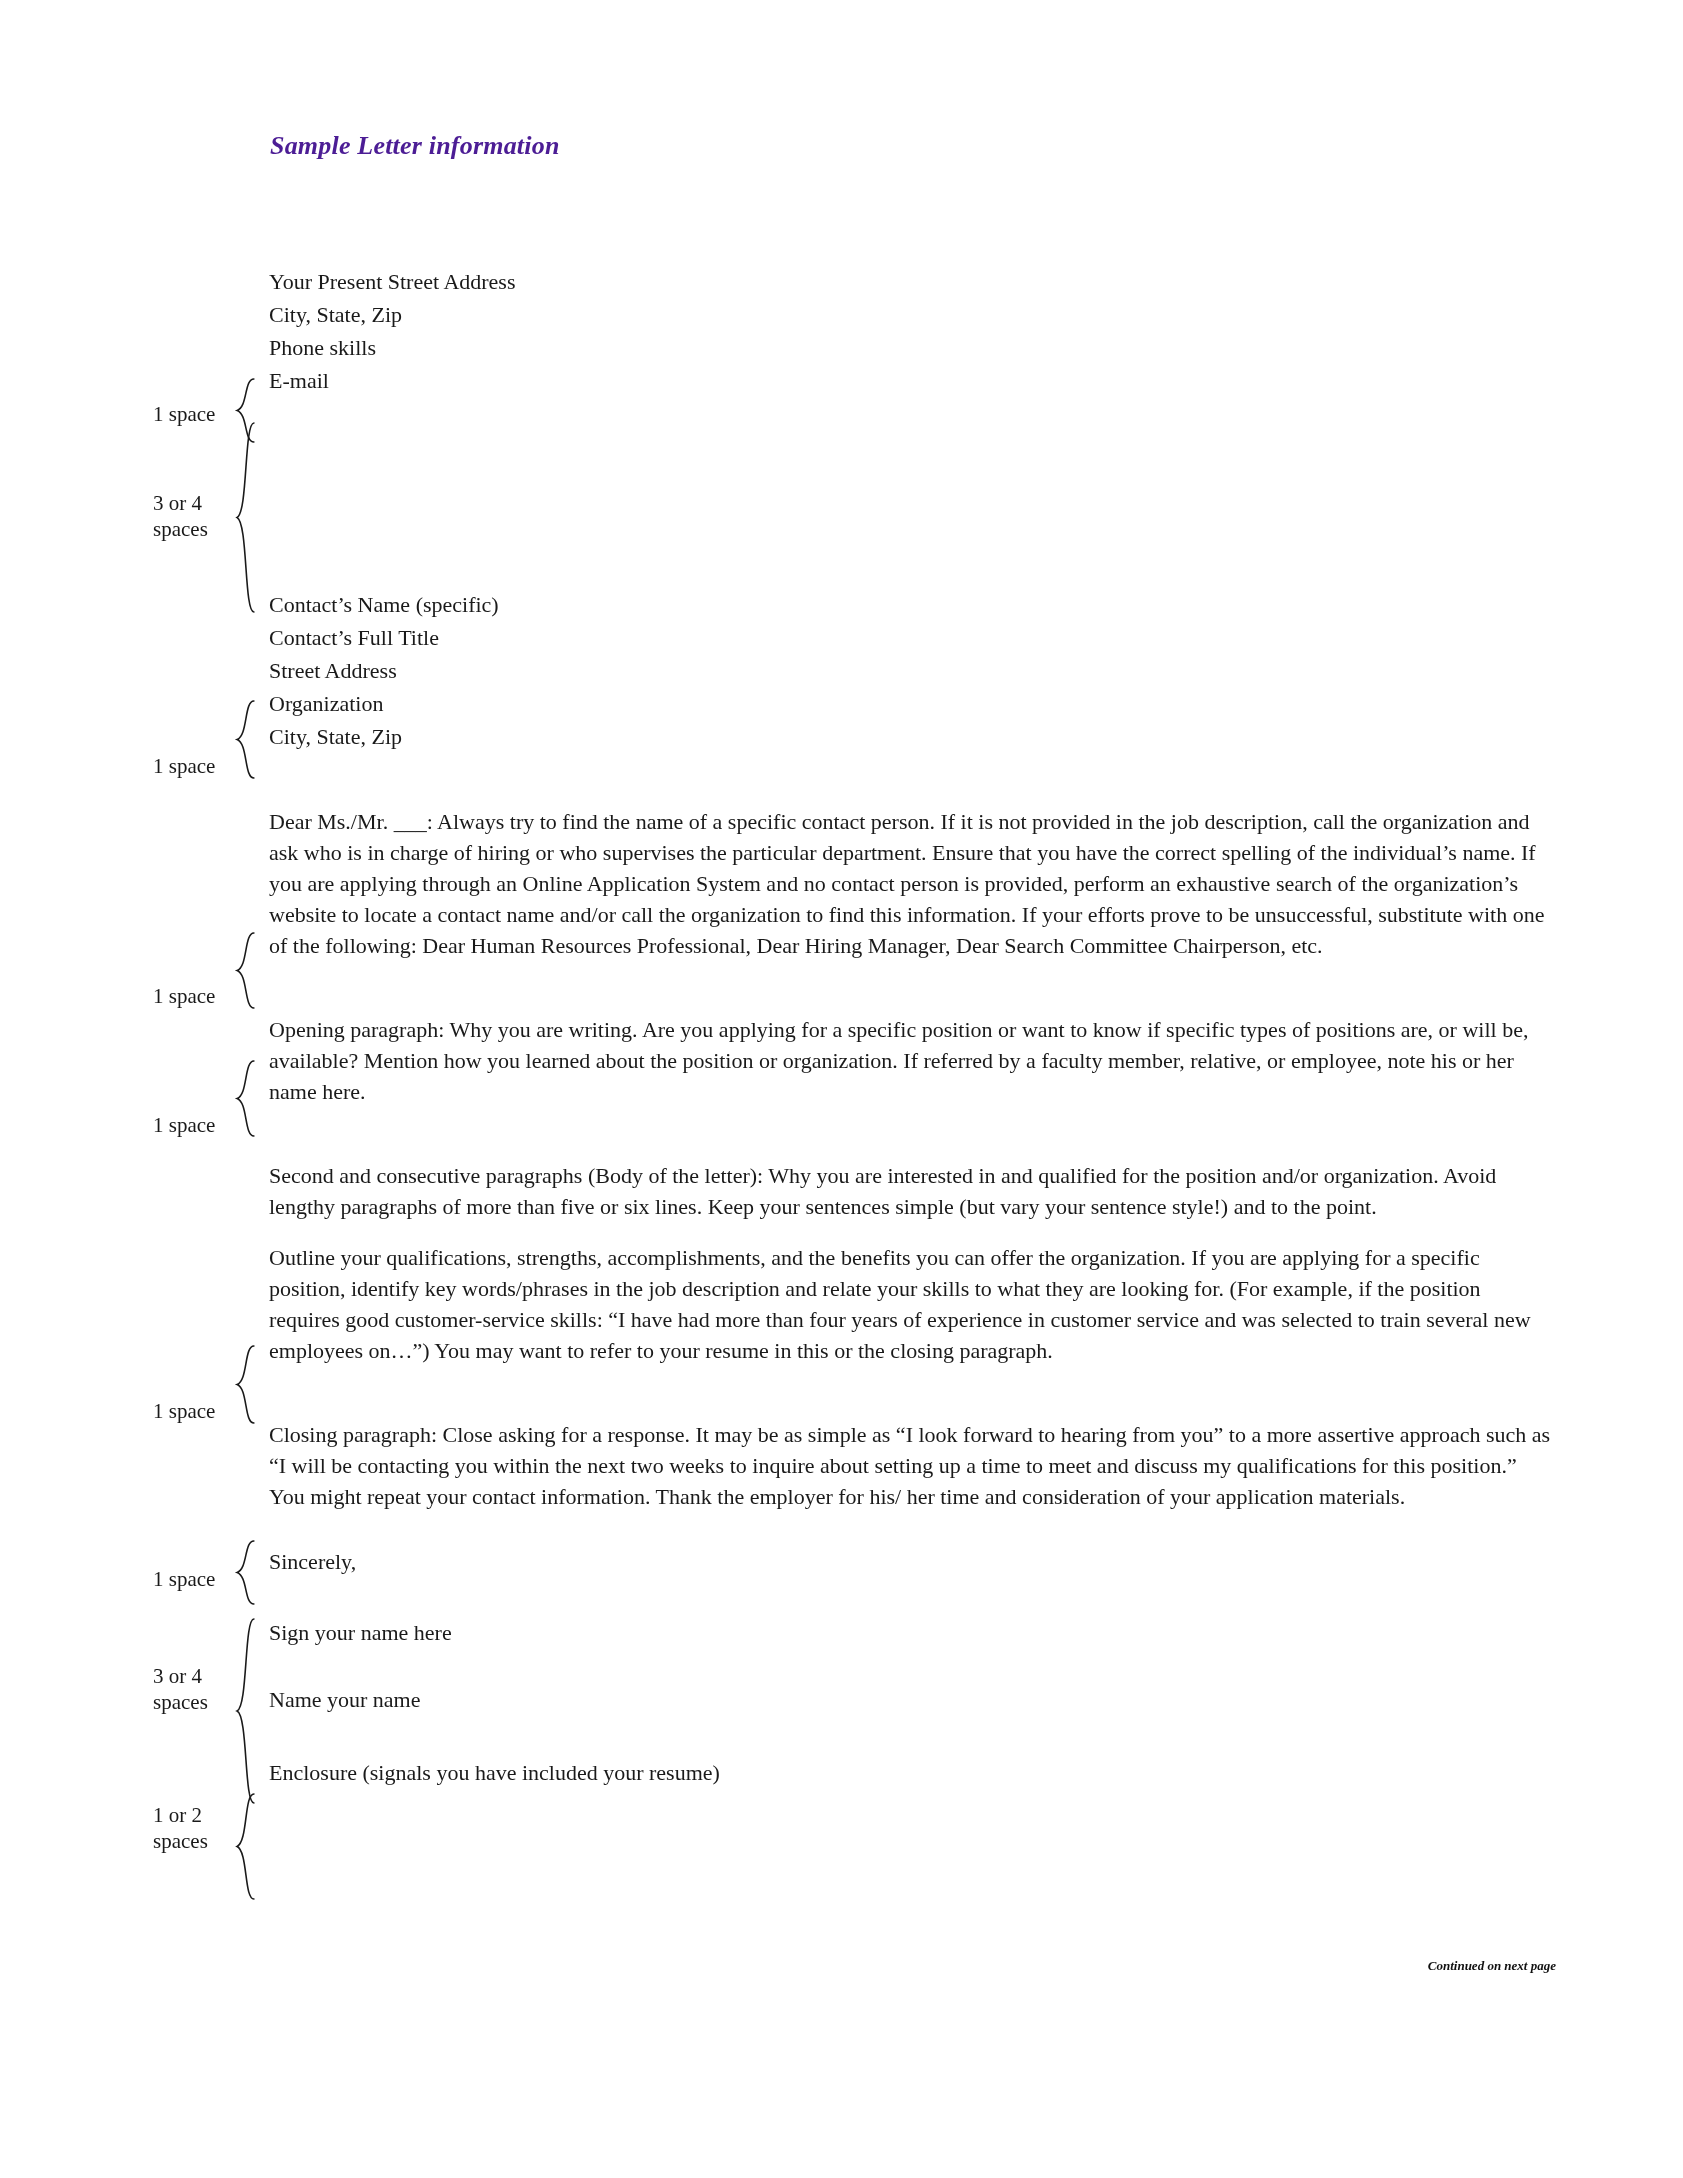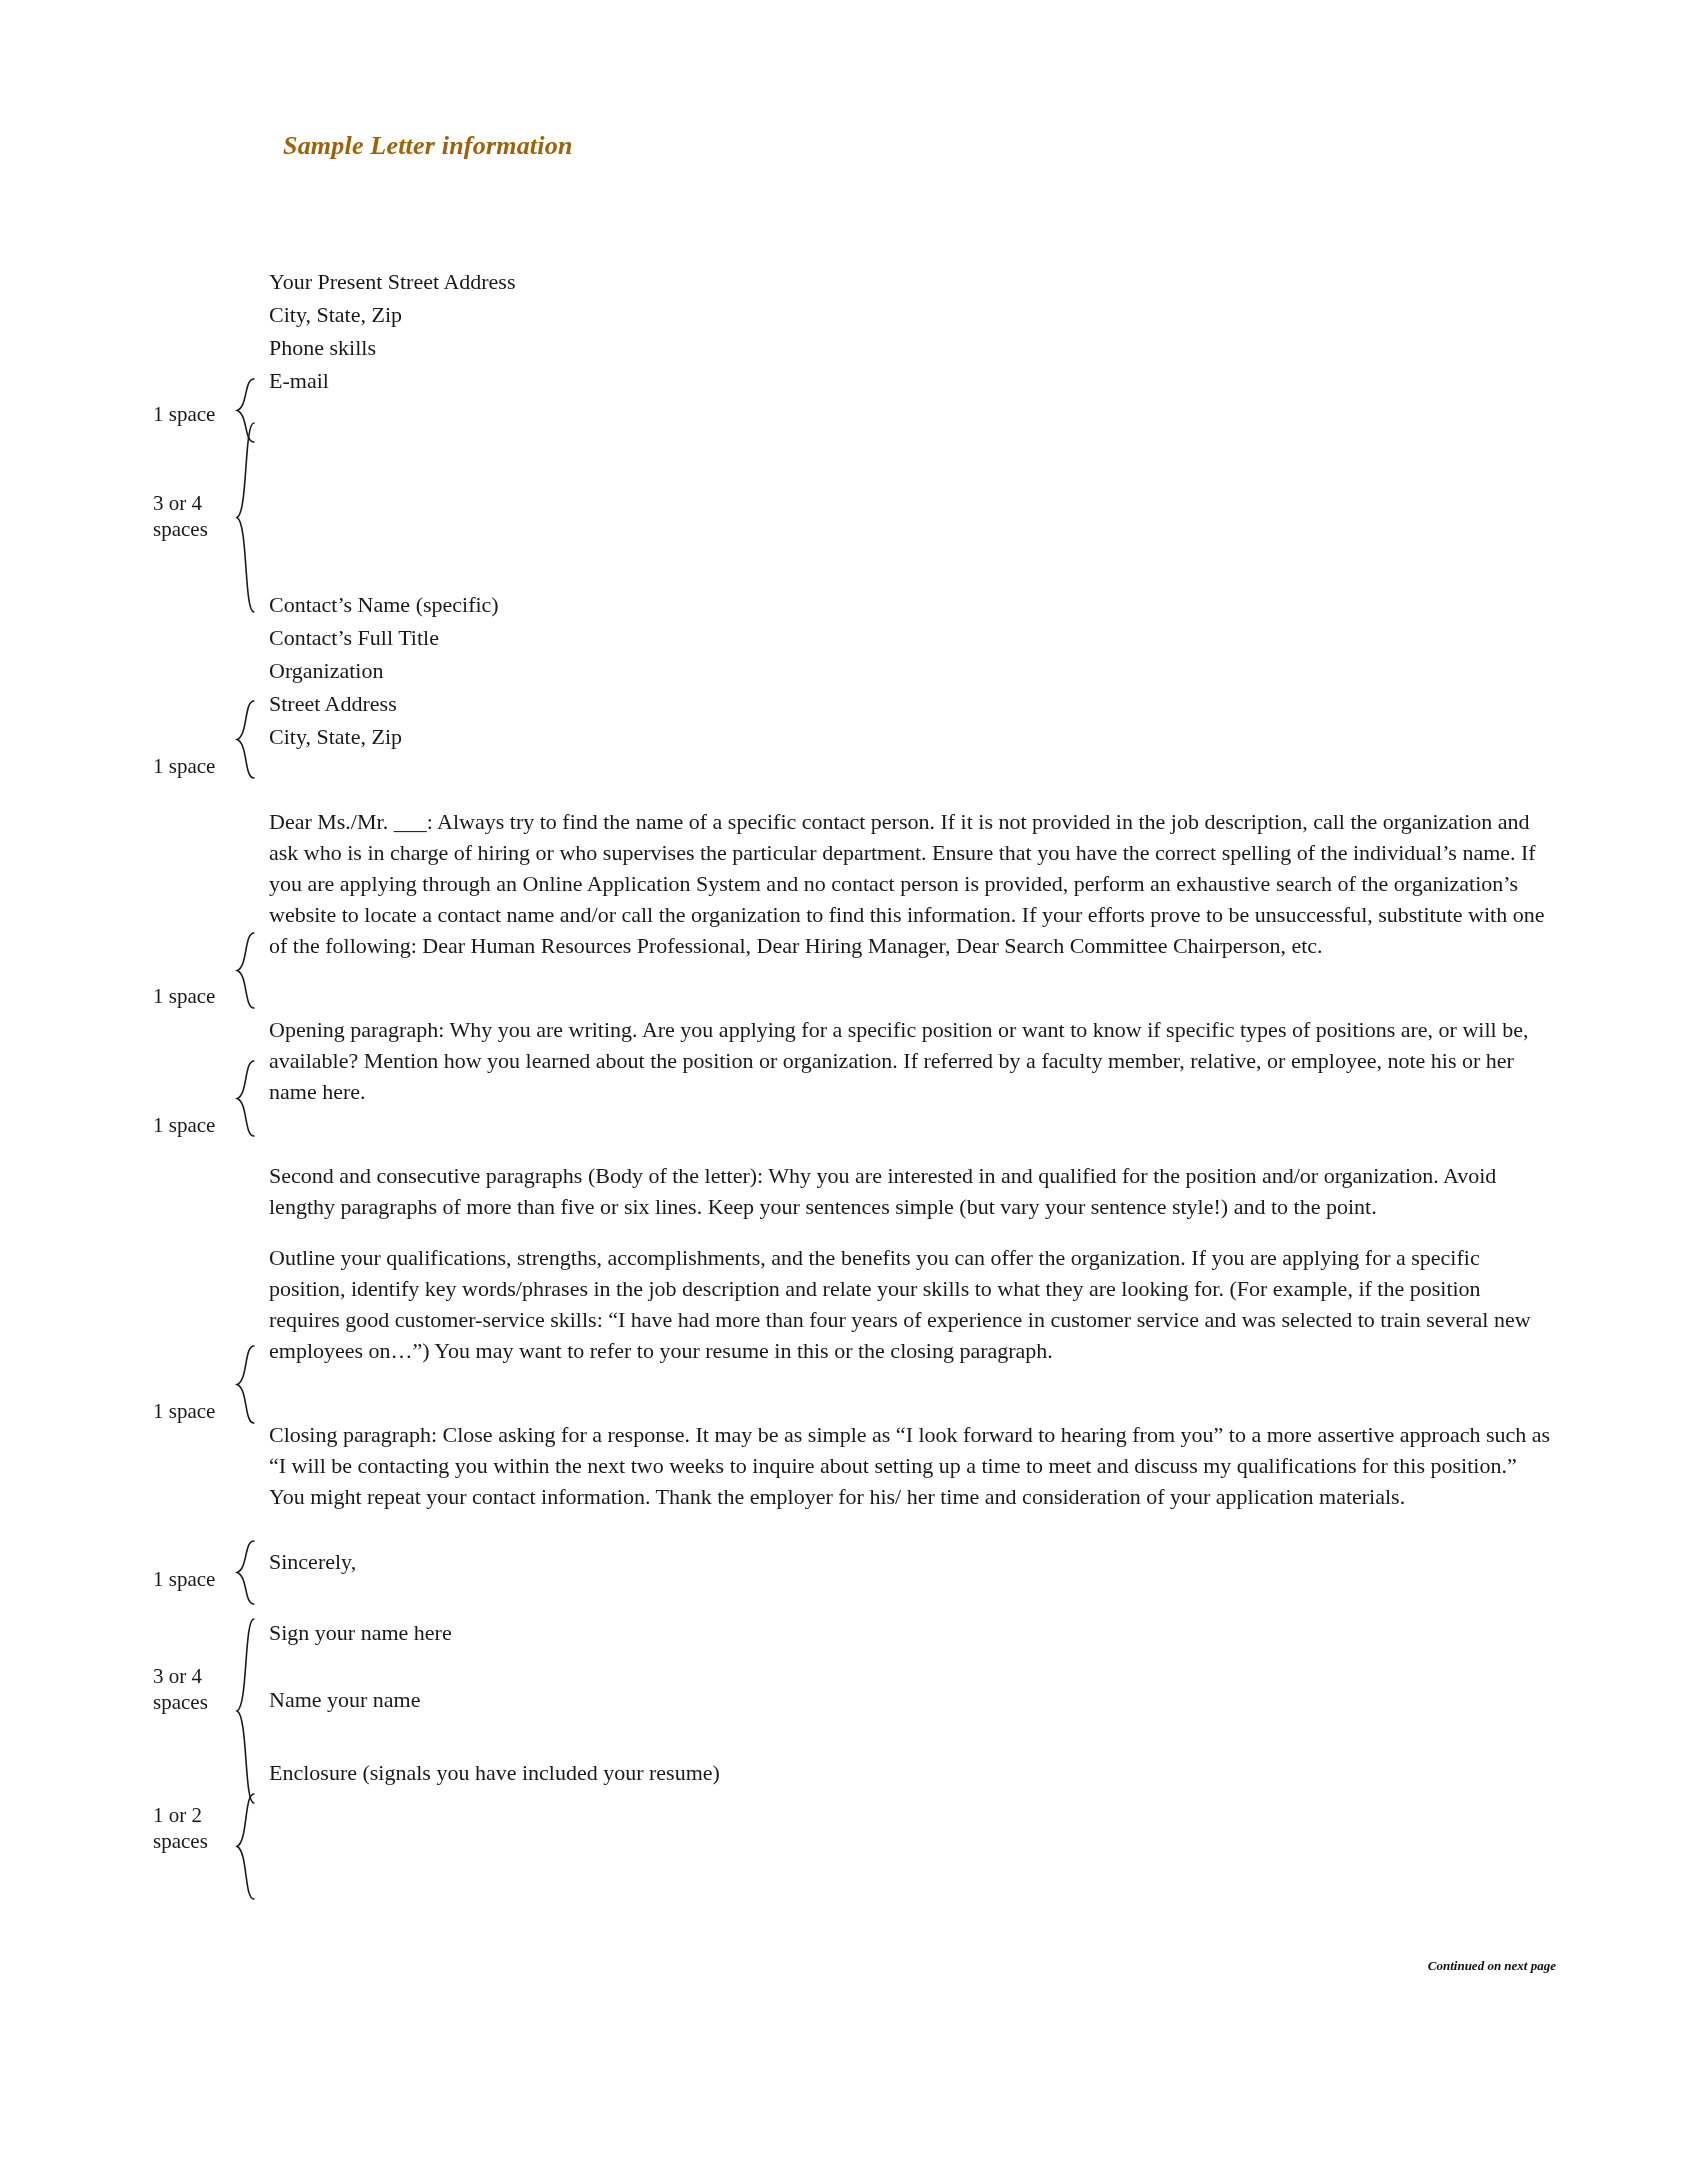--- a/index.html
+++ b/index.html
@@ -23,22 +23,21 @@
 
   
   .doc-title {
     position: absolute;
     left: 270px;
     top: 131px;
     font-style: italic;
     font-weight: bold;
     font-size: 26px;
     letter-spacing: 0.2px;
-    color: #a16207;
-    margin-left: 13px;
+    color: #4c1d95;
   }
 
   
   .letter-col {
     position: absolute;
     left: 269px;
     top: 265px;
     width: 1282px;
   }
 
@@ -184,22 +183,22 @@
     </div>
 
     <div class="gap-1"></div>
 
 
     <div class="spacer-160"></div>
 
     <div>
       <div class="line">Contact’s Name (specific)</div>
       <div class="line">Contact’s Full Title</div>
+      <div class="line">Street Address</div>
       <div class="line">Organization</div>
-      <div class="line">Street Address</div>
       <div class="line">City, State, Zip</div>
     </div>
 
     <div class="gap-block"></div>
 
     <div class="para">Dear Ms./Mr. ___: Always try to find the name of a specific contact person. If it is not provided in the job description, call the organization and ask who is in charge of hiring or who supervises the particular department. Ensure that you have the correct spelling of the individual’s name. If you are applying through an Online Application System and no contact person is provided, perform an exhaustive search of the organization’s website to locate a contact name and/or call the organization to find this information. If your efforts prove to be unsuccessful, substitute with one of the following: Dear Human Resources Professional, Dear Hiring Manager, Dear Search Committee Chairperson, etc.</div>
 
     <div class="gap-block"></div>
 
     <div class="para">Opening paragraph: Why you are writing. Are you applying for a specific position or want to know if specific types of positions are, or will be, available? Mention how you learned about the position or organization. If referred by a faculty member, relative, or employee, note his or her name here.</div>

